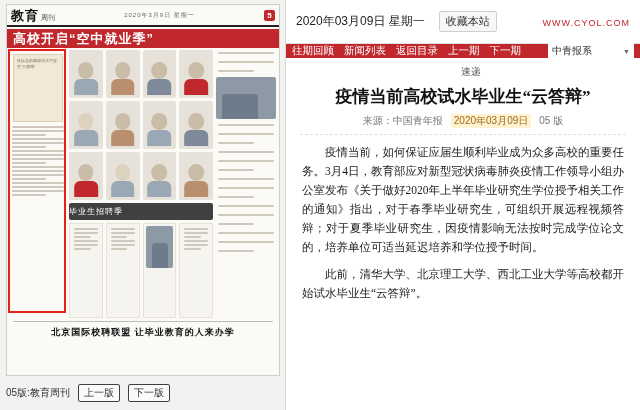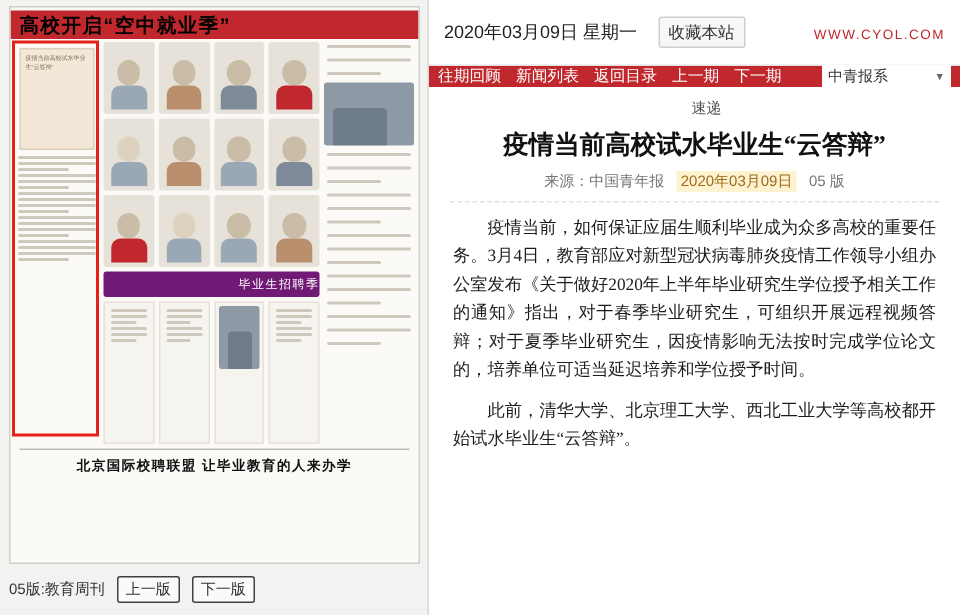--- a/index.html
+++ b/index.html
@@ -29,21 +29,21 @@
   .mast-sub{font-size:7px;color:#444;margin-left:2px;align-self:flex-end;padding-bottom:2px;}
   .mast-mid{flex:1;text-align:center;font-size:6px;color:#666;letter-spacing:1px;}
   .mast-right{
     display:flex;align-items:center;gap:2px;font-size:6px;color:#444;
   }
   .page-no{
     background:#c0282d;color:#fff;width:11px;height:11px;border-radius:2px;
     font-size:8px;display:flex;align-items:center;justify-content:center;font-weight:bold;
   }
   .headline-band{
-    background:#c0282d;color:#000000;height:19px;margin:2px 0 0 0;
+    background:#c0282d;color:#ffffff;height:19px;margin:2px 0 0 0;
     display:flex;align-items:center;padding-left:6px;
     font-size:13px;font-weight:bold;letter-spacing:1px;text-align:right;
   }
   .cols{display:flex;height:268px;margin-top:2px;padding:0 3px;box-sizing:border-box;gap:3px;}
   .col-a{width:56px;position:relative;}
   .redbox{
     position:absolute;left:-2px;top:-1px;width:58px;height:264px;
     border:2px solid #e32119;box-sizing:border-box;
   }
   .tintbox{
@@ -64,21 +64,21 @@
   }
   .fig b{
     position:absolute;left:50%;bottom:6%;width:70%;height:34%;
     transform:translateX(-50%);border-radius:6px 6px 0 0;background:#9aa7b5;display:block;
   }
   .fig.v2 b{background:#b98f6e;}
   .fig.v3 b{background:#7e8a99;}
   .fig.v4 b{background:#c0282d;}
   .fig.v5 i{background:#ddd2bd;}
   .banner-mid{
-    background:#701a75;color:#fff;font-size:8px;text-align:right;
+    background:#404040;color:#fff;font-size:8px;text-align:left;
     padding:3px 0;border-radius:2px;letter-spacing:1px;font-family:Liberation Serif, serif;
   }
   .textgrid{display:grid;grid-template-columns:repeat(4,1fr);gap:3px;flex:1;}
   .tcell{background:#f6f4ef;border:1px solid #e6e2da;padding:2px;box-sizing:border-box;}
   .photo{
     height:42px;background:#8d9aa6;border-radius:2px;position:relative;overflow:hidden;
   }
   .photo:after{
     content:"";position:absolute;left:6px;bottom:0;width:60%;height:60%;
     background:#6d7b8a;border-radius:3px 3px 0 0;
@@ -145,20 +145,28 @@
   }
 </style>
 </head>
 <body>
 
 <div class="wrap">
 
   <div class="left">
     <div class="paper">
 
+      <div class="masthead">
+        <span class="mast-left">教育</span>
+        <span class="mast-sub">周刊</span>
+        <span class="mast-mid">2020年3月9日 星期一</span>
+        <span class="mast-right">
+          <span class="page-no">5</span>
+        </span>
+      </div>
 
       <div class="headline-band">高校开启“空中就业季”</div>
 
       <div class="cols">
 
         <div class="col-a">
           <div class="redbox"></div>
           <div class="tintbox">疫情当前高校试水毕业生“云答辩”</div>
           <div class="txtline"></div>
           <div class="txtline"></div>

